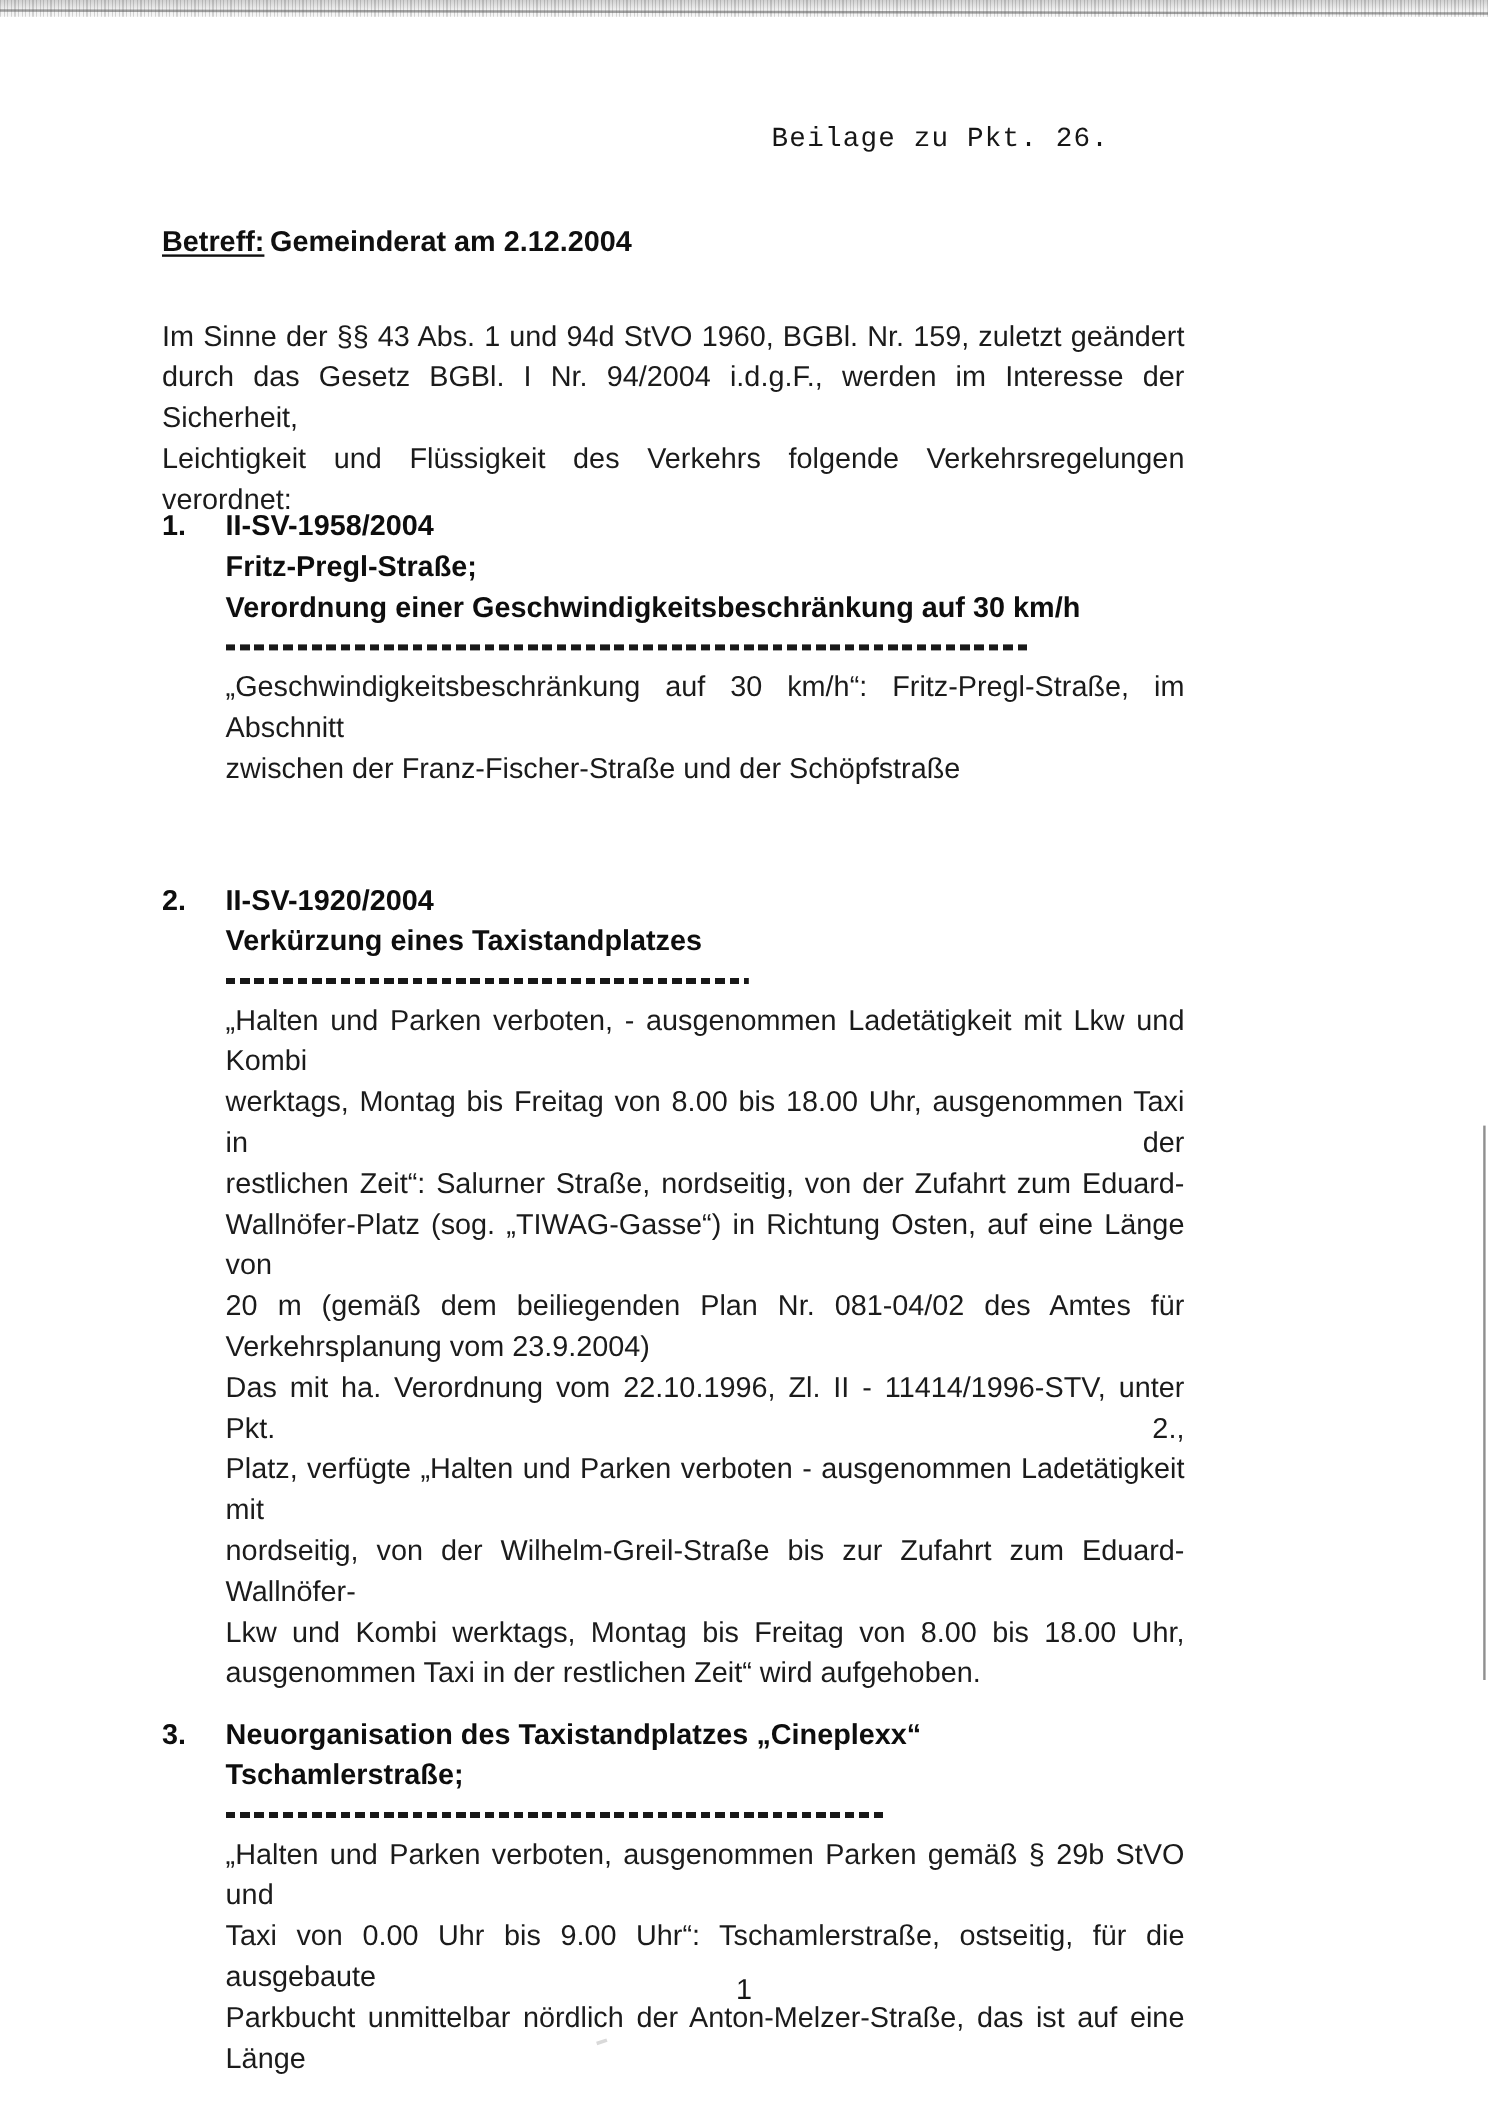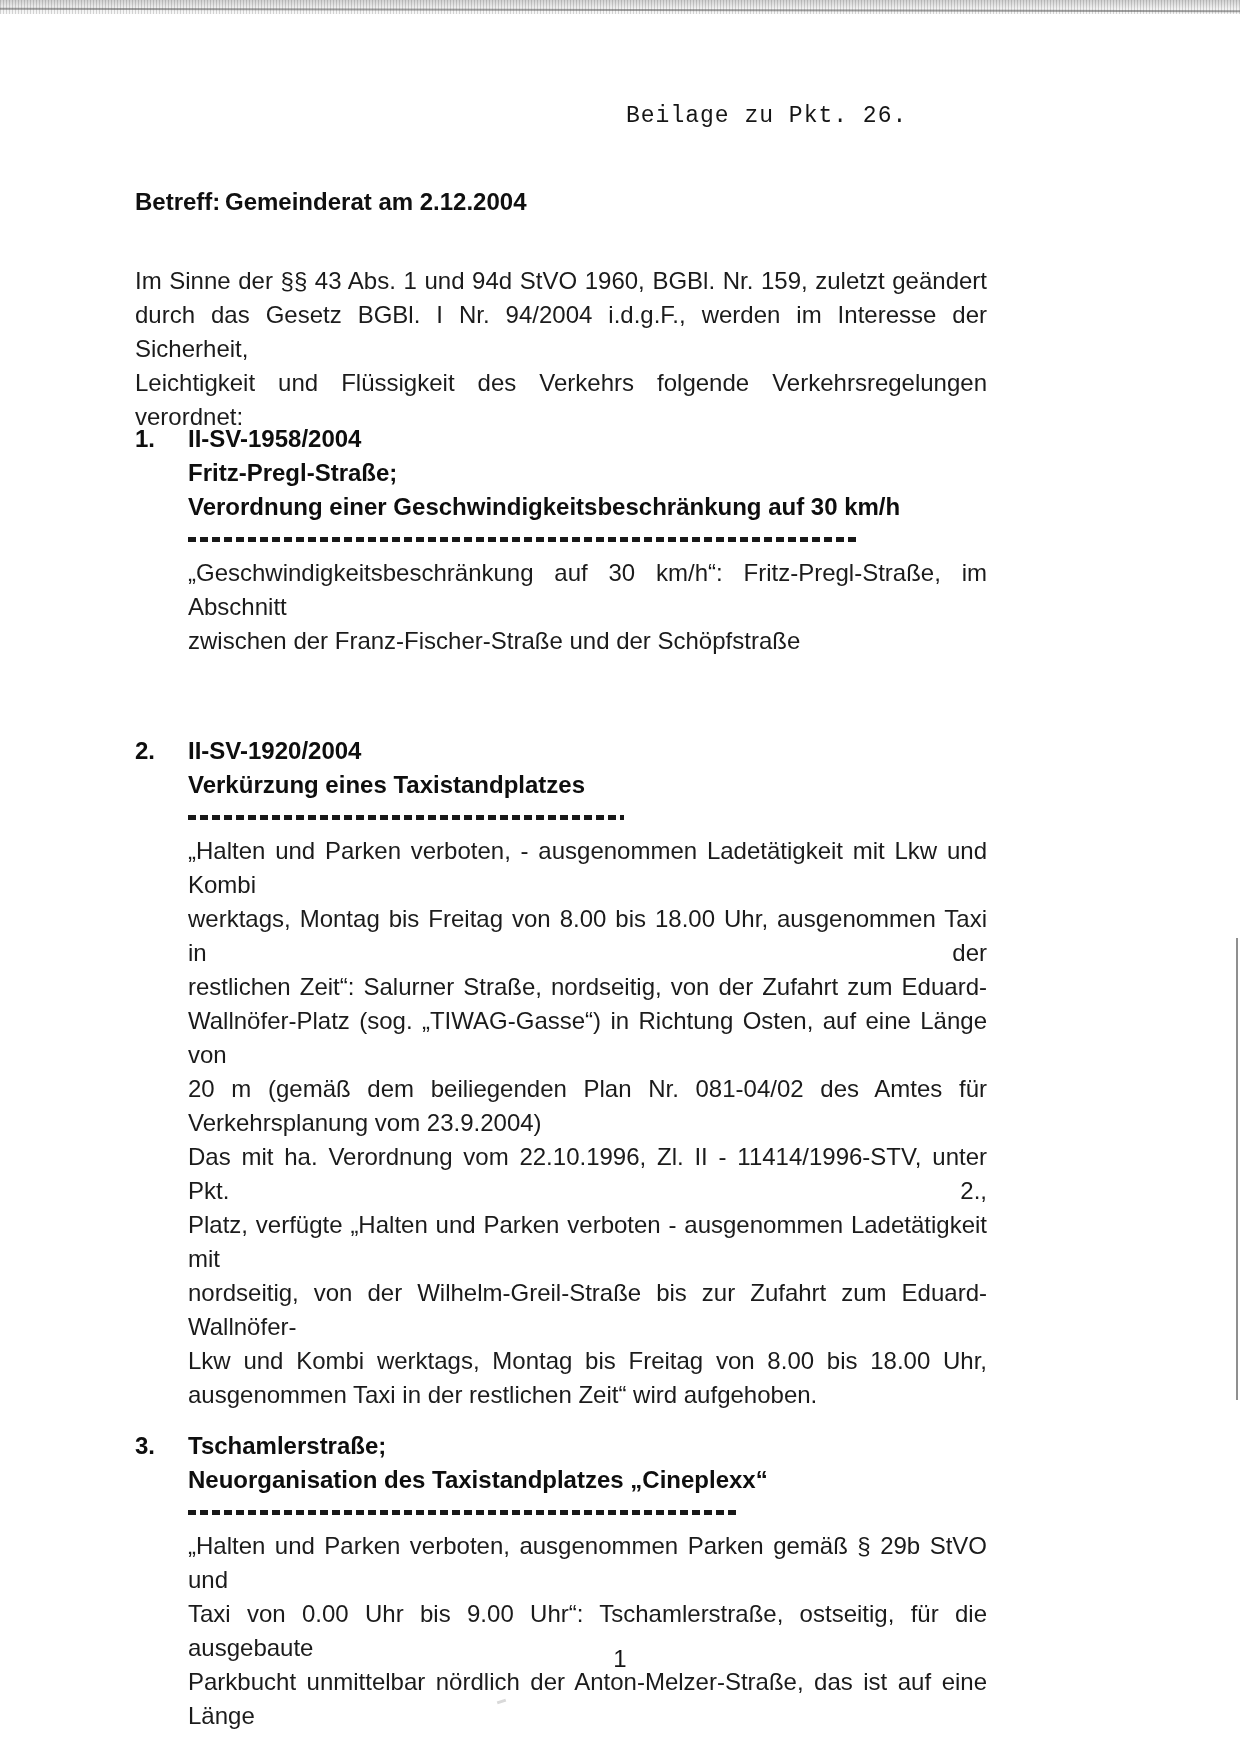--- a/index.html
+++ b/index.html
@@ -16,31 +16,31 @@
   }
   .scan-top-line {
     position:absolute; top:9px; left:0; width:1245px; height:2px;
     background:rgba(90,90,90,.55); transform:rotate(0.12deg);
   }
   
   .vline { position:absolute; right:2px; top:938px; width:2px; height:462px; background:#8f8f8f; }
   .artifact { position:absolute; left:497px; top:1700px; width:9px; height:3px; background:#d9d9d9; transform:rotate(-18deg); }
 
   .note {
-    position:absolute; left:626px; top:103px;
+    position:absolute; left:643px; top:103px;
     font-family:"Liberation Mono", monospace; font-size:23px; letter-spacing:1px; color:#161616;
     white-space:nowrap;
   }
 
   .subject {
     position:absolute; left:135px; top:184px; width:852px;
     display:grid; grid-template-columns:90px 1fr;
     font-weight:bold; font-size:24px; line-height:35px; color:#101010;
   }
-  .subject .lbl { text-decoration-thickness:2px; text-underline-offset:3px;margin-top:44px; }
+  .subject .lbl { text-decoration:underline; text-decoration-thickness:2px; text-underline-offset:3px;margin-top:44px; }
   .jl { text-align:justify; text-align-last:justify; }
 
   .intro {
     position:absolute; left:135px; top:264px; width:852px;
     font-size:24px; line-height:35px;
   }
 
   .items { position:absolute; left:135px; top:422px; width:852px; }
   .item { display:grid; grid-template-columns:53px 1fr; }
   .num, .head { font-weight:bold; font-size:24px; line-height:34px; color:#0e0e0e; }
@@ -118,22 +118,22 @@
             <div class="ln jl">nordseitig, von der Wilhelm-Greil-Straße bis zur Zufahrt zum Eduard-Wallnöfer-</div>
             <div class="ln jl">Lkw und Kombi werktags, Montag bis Freitag von 8.00 bis 18.00 Uhr,</div>
             <div class="ln">ausgenommen Taxi in der restlichen Zeit“ wird aufgehoben.</div>
           </div>
       </div>
     </div>
 
     <div class="item item-3">
       <div class="num">3.</div>
       <div>
+        <div class="head">Neuorganisation des Taxistandplatzes „Cineplexx“</div>
         <div class="head">Tschamlerstraße;</div>
-        <div class="head">Neuorganisation des Taxistandplatzes „Cineplexx“</div>
         <div class="dash" style="width:548px"></div>
         <div>
             <div class="ln jl">„Halten und Parken verboten, ausgenommen Parken gemäß § 29b StVO und</div>
             <div class="ln jl">Taxi von 0.00 Uhr bis 9.00 Uhr“: Tschamlerstraße, ostseitig, für die ausgebaute</div>
             <div class="ln jl">Parkbucht unmittelbar nördlich der Anton-Melzer-Straße, das ist auf eine Länge</div>
           </div>
 
       </div>
     </div>
 

